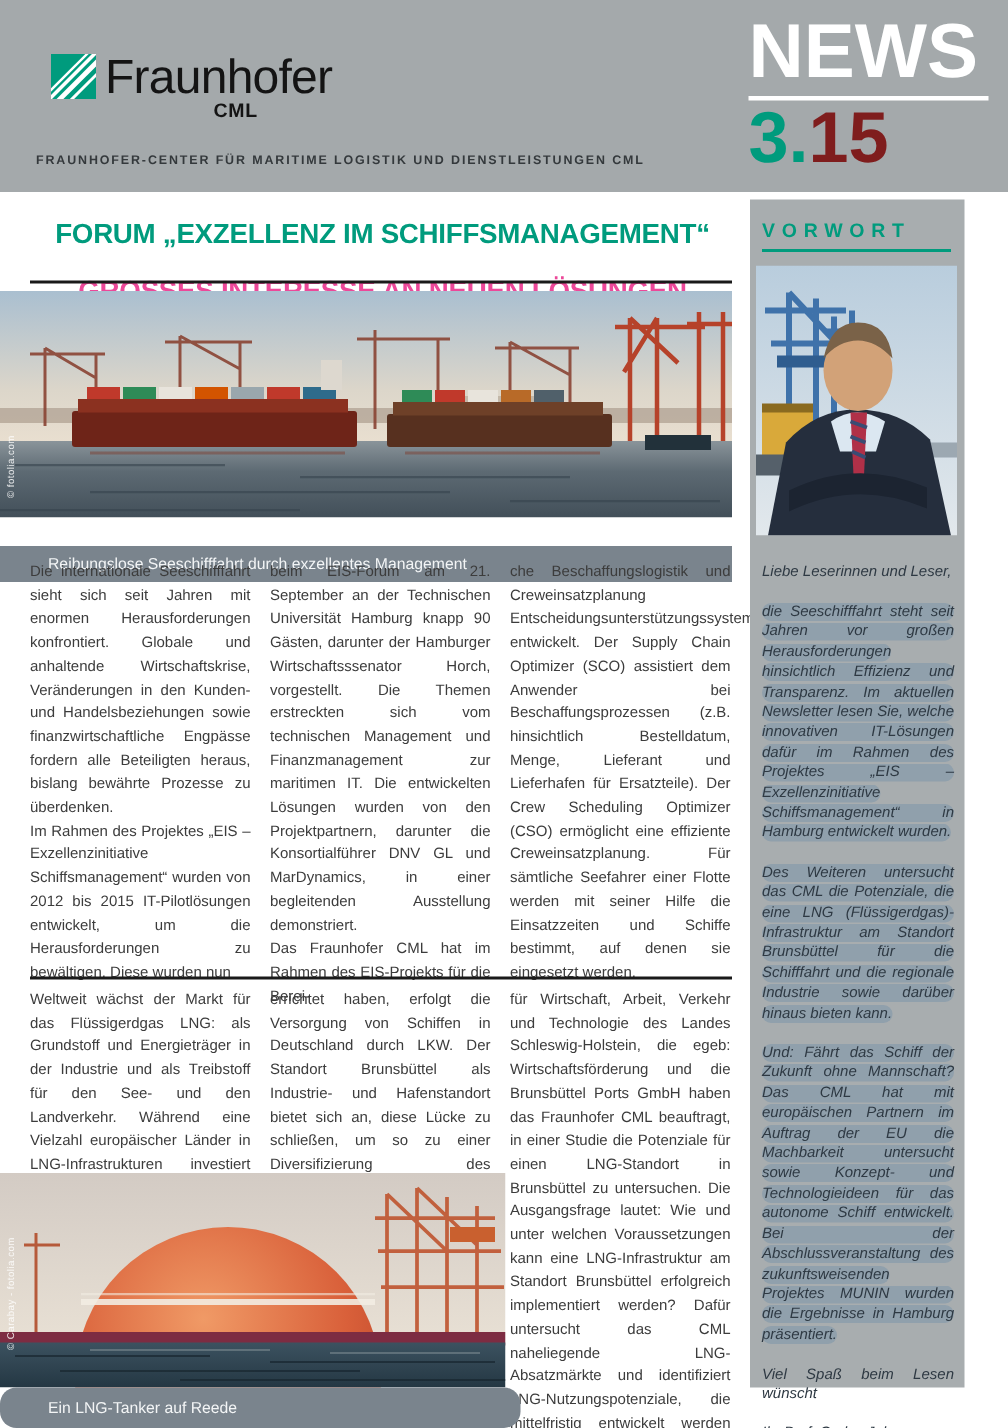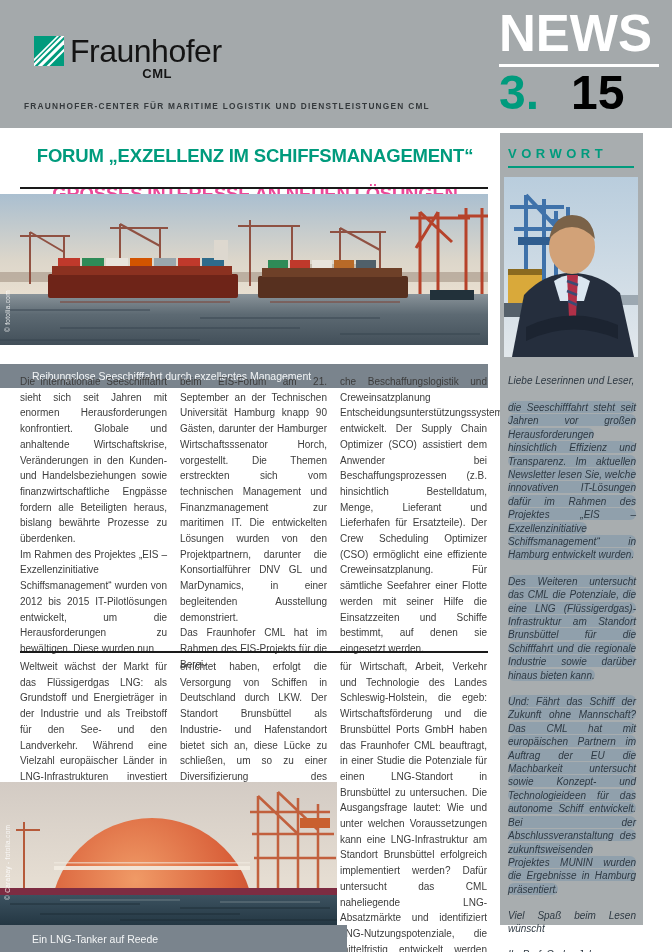--- a/index.html
+++ b/index.html
@@ -11,21 +11,21 @@
   #header{left:0;top:0;width:672px;height:128px;background:#a4a9ab;}
   #logo{left:34px;top:36px;width:30px;height:30px;}
   #brand{left:70px;top:33px;font-size:32px;font-weight:normal;color:#141414;letter-spacing:-.5px;}
   #brand-sub{left:70px;top:66px;width:102px;text-align:right;font-size:13px;font-weight:bold;color:#141414;letter-spacing:.5px;}
   #tagline{left:24px;top:101px;font-size:8.3px;font-weight:bold;color:#34393c;letter-spacing:1.25px;white-space:nowrap;}
   #masthead{left:499px;top:6px;width:173px;}
   #news-title{font-size:51px;line-height:56px;font-weight:bold;color:#ffffff;letter-spacing:0;}
   #news-underline{width:160px;height:3px;background:#ffffff;margin-top:2px;}
   #issue{font-size:48px;line-height:50px;font-weight:bold;margin-top:1px;}
   #issue .green{color:#009b7d;}
-  #issue .white{color:#000000;margin-left:32px;}
+  #issue .white{color:#7f1d1d;}
 
   
   .headline{left:20px;width:470px;font-weight:bold;font-size:18.5px;line-height:20px;letter-spacing:-.2px;}
   .headline .hl-green{color:#009b7d;}
   .headline .hl-black{color:#ec4899;margin-top:18px;}
   .hrule{left:20px;width:468px;height:2px;background:#1a1a1a;}
 
   
   .photo{display:block;}
   .caption-bar{background:#7a848d;color:#f3f5f6;font-size:10.5px;display:flex;align-items:center;padding-left:32px;box-sizing:border-box;}
@@ -210,21 +210,21 @@
 
     <rect y="113" width="337" height="30" fill="url(#sea2)"></rect>
     <g stroke="#18262f" stroke-width="1.2" opacity=".7">
       <path d="M10,122 H140 M180,126 H330 M40,132 H240 M120,138 H337"></path>
     </g>
     <g stroke="#cfd5d2" stroke-width="1" opacity=".35">
       <path d="M60,118 H180 M220,120 H320"></path>
     </g>
   </svg>
   <div class="abs credit" style="left:4px;top:900px;">© Carabay - fotolia.com</div>
-  <div class="abs caption-bar" style="left:0;top:925px;width:347px;height:27px;">
+  <div class="abs caption-bar" style="left:0;top:925px;width:347px;height:27px;border-radius:11px;">
     <span>Ein LNG-Tanker auf Reede</span>
   </div>
 
   <div class="abs" id="panel">
     <div id="vorwort-title">VORWORT</div>
     <div id="vorwort-rule"></div>
 
     
     <svg id="portrait" width="134" height="180" viewBox="0 0 134 180">
       <defs>

